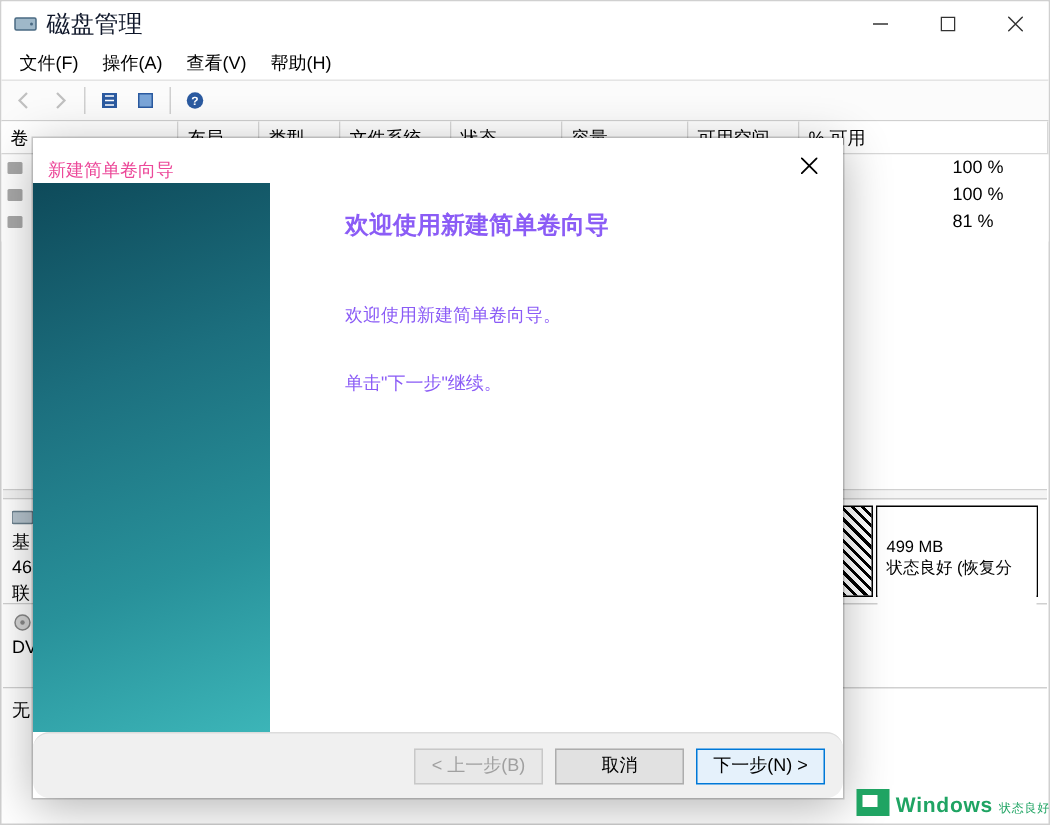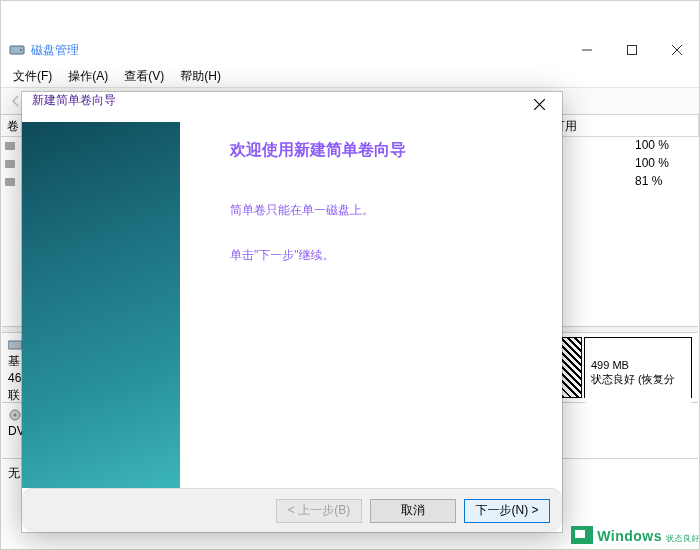--- a/index.html
+++ b/index.html
@@ -1,21 +1,21 @@
 <!DOCTYPE html>
 <html><head>
 <meta charset="utf-8">
 <style>
   * { box-sizing: border-box; font-family: "Microsoft YaHei", "Segoe UI", Tahoma, sans-serif; }
   html, body { margin: 0; padding: 0; }
   body { width: 700px; height: 550px; overflow: hidden; background: #fff; font-size: 12px; color: #000; position: relative; }
 
   
   .main-window { position: absolute; inset: 0; background: #fff; border: 1px solid #d0d0d0; }
-  .titlebar { height: 30px; display: flex; align-items: center; padding-left: 8px; background: #fff; color: #3b82f6; font-size: 12px; margin-top: 34px; }
+  .titlebar { height: 30px; display: flex; align-items: center; padding-left: 8px; background: #fff; color: #0f172a; font-size: 16px; }
   .titlebar .app-icon { width: 16px; height: 14px; margin-right: 6px; display: inline-flex; }
   .titlebar .title-text { flex: 1; }
   .win-controls { display: flex; height: 100%; }
   .win-btn { width: 45px; display: flex; align-items: center; justify-content: center; color: #333; }
 
   
   .menubar { height: 22px; display: flex; align-items: flex-end; padding: 0 6px; gap: 4px; background: #fff; font-size: 12px; color: #000; }
   .menu-item { padding: 2px 6px; }
 
   
@@ -48,21 +48,21 @@
   .disk-row { display: flex; height: 70px; border-bottom: 1px solid #d0d0d0; }
   .disk-label { width: 115px; border-right: 1px solid #d0d0d0; padding: 6px; font-size: 12px; line-height: 1.4; background: #fff; }
   .disk-parts { flex: 1; display: flex; padding: 4px; gap: 0; }
   .part-box { border: 1px solid #000; margin-right: 2px; display: flex; flex-direction: column; }
   .part-head { height: 12px; }
   .part-body { flex: 1; padding: 20px 6px; font-size: 11px; line-height: 1.3; background: #fff; }
   .part-hatched { width: 28px; background: repeating-linear-gradient(45deg, #000 0 2px, #fff 2px 5px); border: 1px solid #000; margin-right: 2px; }
 
   
   .wizard { position: absolute; left: 22px; top: 92px; width: 540px; height: 440px; background: #fff; box-shadow: 0 6px 30px rgba(0,0,0,0.3), 0 0 0 1px rgba(0,0,0,0.18); display: flex; flex-direction: column; }
-  .wizard-titlebar { height: 30px; display: flex; align-items: flex-start; padding: 0 6px 0 10px; font-size: 12px; color: #4c1d95; background: #fff; }
+  .wizard-titlebar { height: 30px; display: flex; align-items: flex-end; padding: 0 6px 0 10px; font-size: 12px; color: #ec4899; background: #fff; }
   .wizard-titlebar .t { flex: 1; }
   .wizard-close { width: 34px; height: 24px; display: flex; align-items: center; justify-content: center; color: #000; }
   .wizard-body { flex: 1; display: flex; background: #fff; }
   .wizard-side { width: 158px; background: linear-gradient(160deg, #0e4a5a 0%, #1c6f7e 35%, #28919a 70%, #3cb5b8 100%); }
   .wizard-content { flex: 1; padding: 18px 22px 10px 22px; font-size: 12px; color: #8b5cf6; margin-left: 28px; }
   .wizard-heading { font-size: 16px; font-weight: 700; margin-bottom: 40px; }
   .wizard-content p { margin: 0 0 26px 0; line-height: 1.6; font-size: 12px; }
   .wizard-footer { height: 44px; border-top: 1px solid #dcdcdc; display: flex; align-items: center; justify-content: flex-end; padding: 0 12px; gap: 8px; background: #f0f0f0; border-radius: 11px; }
   .wiz-btn { min-width: 86px; height: 24px; font-size: 12px; background: #e1e1e1; border: 1px solid #adadad; display: flex; align-items: center; justify-content: center; padding: 0 10px; }
   .wiz-btn.disabled { color: #a0a0a0; border-color: #c8c8c8; background: #e8e8e8; }
@@ -239,21 +239,21 @@
     <div class="wizard-close">
       <svg width="11" height="11" viewBox="0 0 11 11">
           <path d="M0 0 L11 11 M11 0 L0 11" stroke="currentColor" stroke-width="1.2"></path>
         </svg>
     </div>
   </div>
   <div class="wizard-body">
     <div class="wizard-side"></div>
     <div class="wizard-content">
       <div class="wizard-heading">欢迎使用新建简单卷向导</div>
-      <p>简单卷只能在单一磁盘上。</p>
+      <p>欢迎使用新建简单卷向导。</p>
       <p>单击"下一步"继续。</p>
     </div>
   </div>
   <div class="wizard-footer">
     <div class="wiz-btn disabled">&lt; 上一步(B)</div>
     <div class="wiz-btn">取消</div>
     <div class="wiz-btn primary">下一步(N) &gt;</div>
   </div>
 </div>
 

